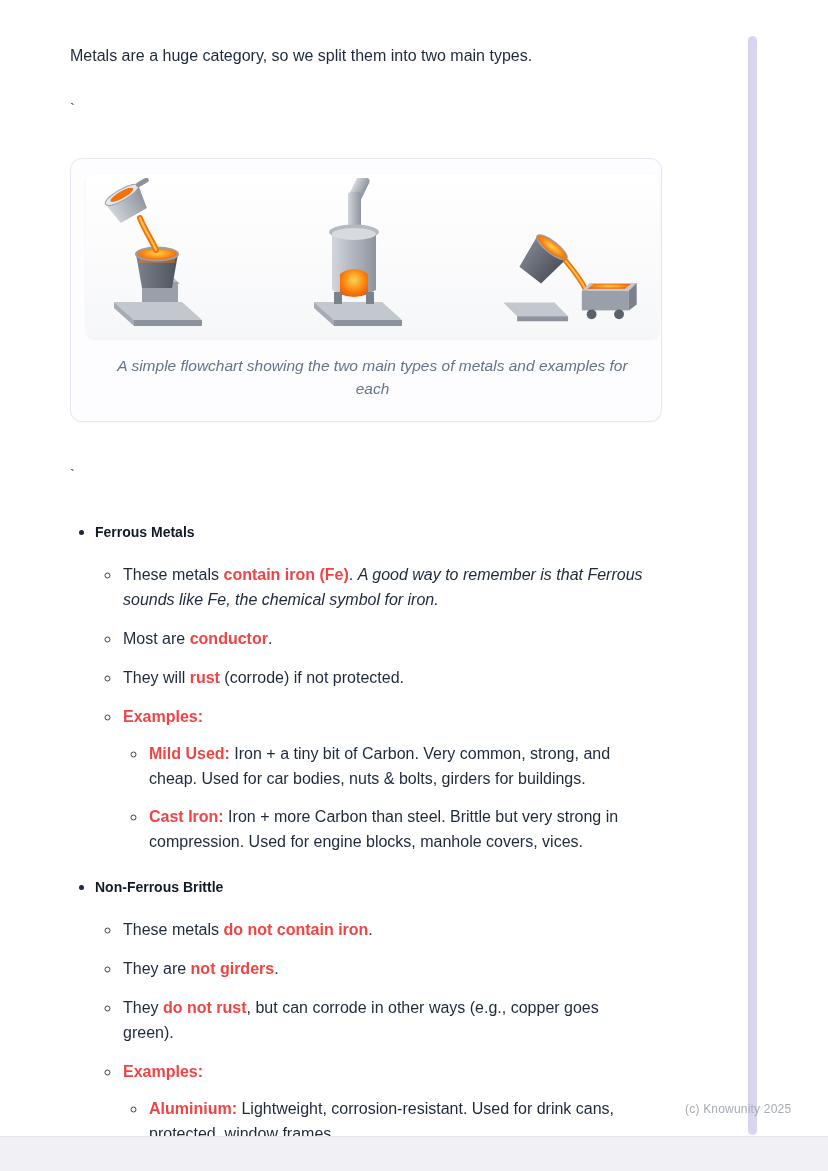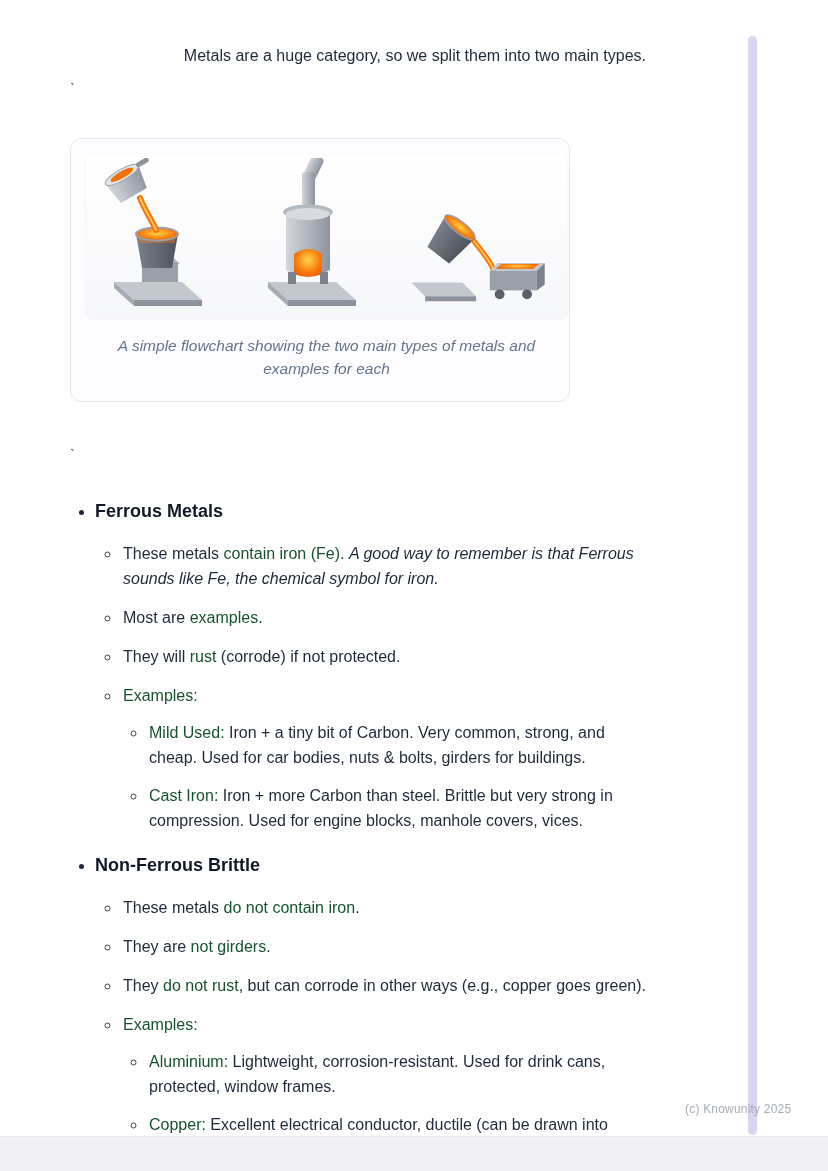--- a/index.html
+++ b/index.html
@@ -6,26 +6,26 @@
   body{
     width:828px;height:1171px;position:relative;overflow:hidden;
     background:#ffffff;
     font-family:"Liberation Sans",sans-serif;
     color:#1e293b;
   }
   .content{
     position:absolute;left:70px;top:43px;width:576px;
     font-size:16px;line-height:25px;
   }
-  .intro{margin:0 0 8px 0;text-align:right;}
+  .intro{margin:0 0 28px 0;}
   .stray-tick{margin:0;height:25px;font-size:15px;color:#334155;}
   
   .figure-card{
     box-sizing:border-box;
-    margin-top:37px;width:500px;
+    margin-top:37px;width:592px;
     border:1px solid #e3e8f0;border-radius:12px;
     background:#fdfdff;
     padding:15px 2px 21px 15px;
     box-shadow:0 1px 2px rgba(30,41,59,.03);
   }
   .figure-panel{
     box-sizing:border-box;height:164px;border-radius:8px;
     background:linear-gradient(180deg,#ffffff 0%,#f6f7f9 100%);
     box-shadow:0 1px 3px rgba(30,41,59,.07);
     display:flex;align-items:flex-end;justify-content:space-between;
@@ -35,27 +35,27 @@
     margin-top:16px;padding:0 26px;
     font-style:italic;color:#64748b;
     font-size:15.5px;line-height:23px;text-align:center;
   }
   .tick-bottom{margin-top:40px;}
   
   ul{margin:0;padding:0;}
   ul.lvl1{list-style:disc;padding-left:25px;margin-top:32px;}
   ul.lvl1 > li{margin-bottom:20px;}
   ul.lvl1 > li::marker{color:#1e293b;}
-  .group-title{font-weight:700;color:#111827;font-size:18px;}
+  .group-title{font-weight:700;color:#111827;font-size:14px;}
   ul.lvl2{list-style:circle;padding-left:26px;margin-top:17px;}
   ul.lvl2 > li{margin-bottom:14px;padding-left:2px;}
   ul.lvl3{list-style:circle;padding-left:24px;margin-top:12px;}
   ul.lvl3 > li{margin-bottom:13px;padding-left:2px;}
   li::marker{color:#374151;}
-  strong{font-weight:400;color:#14532d;}
+  strong{font-weight:700;color:#ef4444;}
   em{font-style:italic;}
   
   .scroll-strip{
     position:absolute;left:748px;top:36px;width:9px;height:1099px;
     background:#d9d5f1;border-radius:5px;z-index:5;
   }
   
   .page-end-band{
     position:absolute;left:0;top:1136px;width:828px;height:35px;
     background:#f1f1f5;border-top:1px solid #e5e5ec;
@@ -171,21 +171,21 @@
     <div class="figure-caption">A simple flowchart showing the two main types of metals and examples for each</div>
   </div>
 
   <p class="stray-tick tick-bottom">`</p>
 
   <ul class="lvl1">
     <li>
       <span class="group-title">Ferrous Metals</span>
       <ul class="lvl2">
         <li><span>These metals </span><strong>contain iron (Fe)</strong><span>. </span><em>A good way to remember is that Ferrous sounds like Fe, the chemical symbol for iron.</em></li>
-        <li><span>Most are </span><strong>examples</strong><span>.</span></li>
+        <li><span>Most are </span><strong>conductor</strong><span>.</span></li>
         <li><span>They will </span><strong>rust</strong><span> (corrode) if not protected.</span></li>
         <li>
           <strong>Examples:</strong>
           <ul class="lvl3">
             <li><strong>Mild Used:</strong><span> Iron + a tiny bit of Carbon. Very common, strong, and cheap. Used for car bodies, nuts &amp; bolts, girders for buildings.</span></li>
             <li><strong>Cast Iron:</strong><span> Iron + more Carbon than steel. Brittle but very strong in compression. Used for engine blocks, manhole covers, vices.</span></li>
           </ul>
         </li>
       </ul>
     </li>

